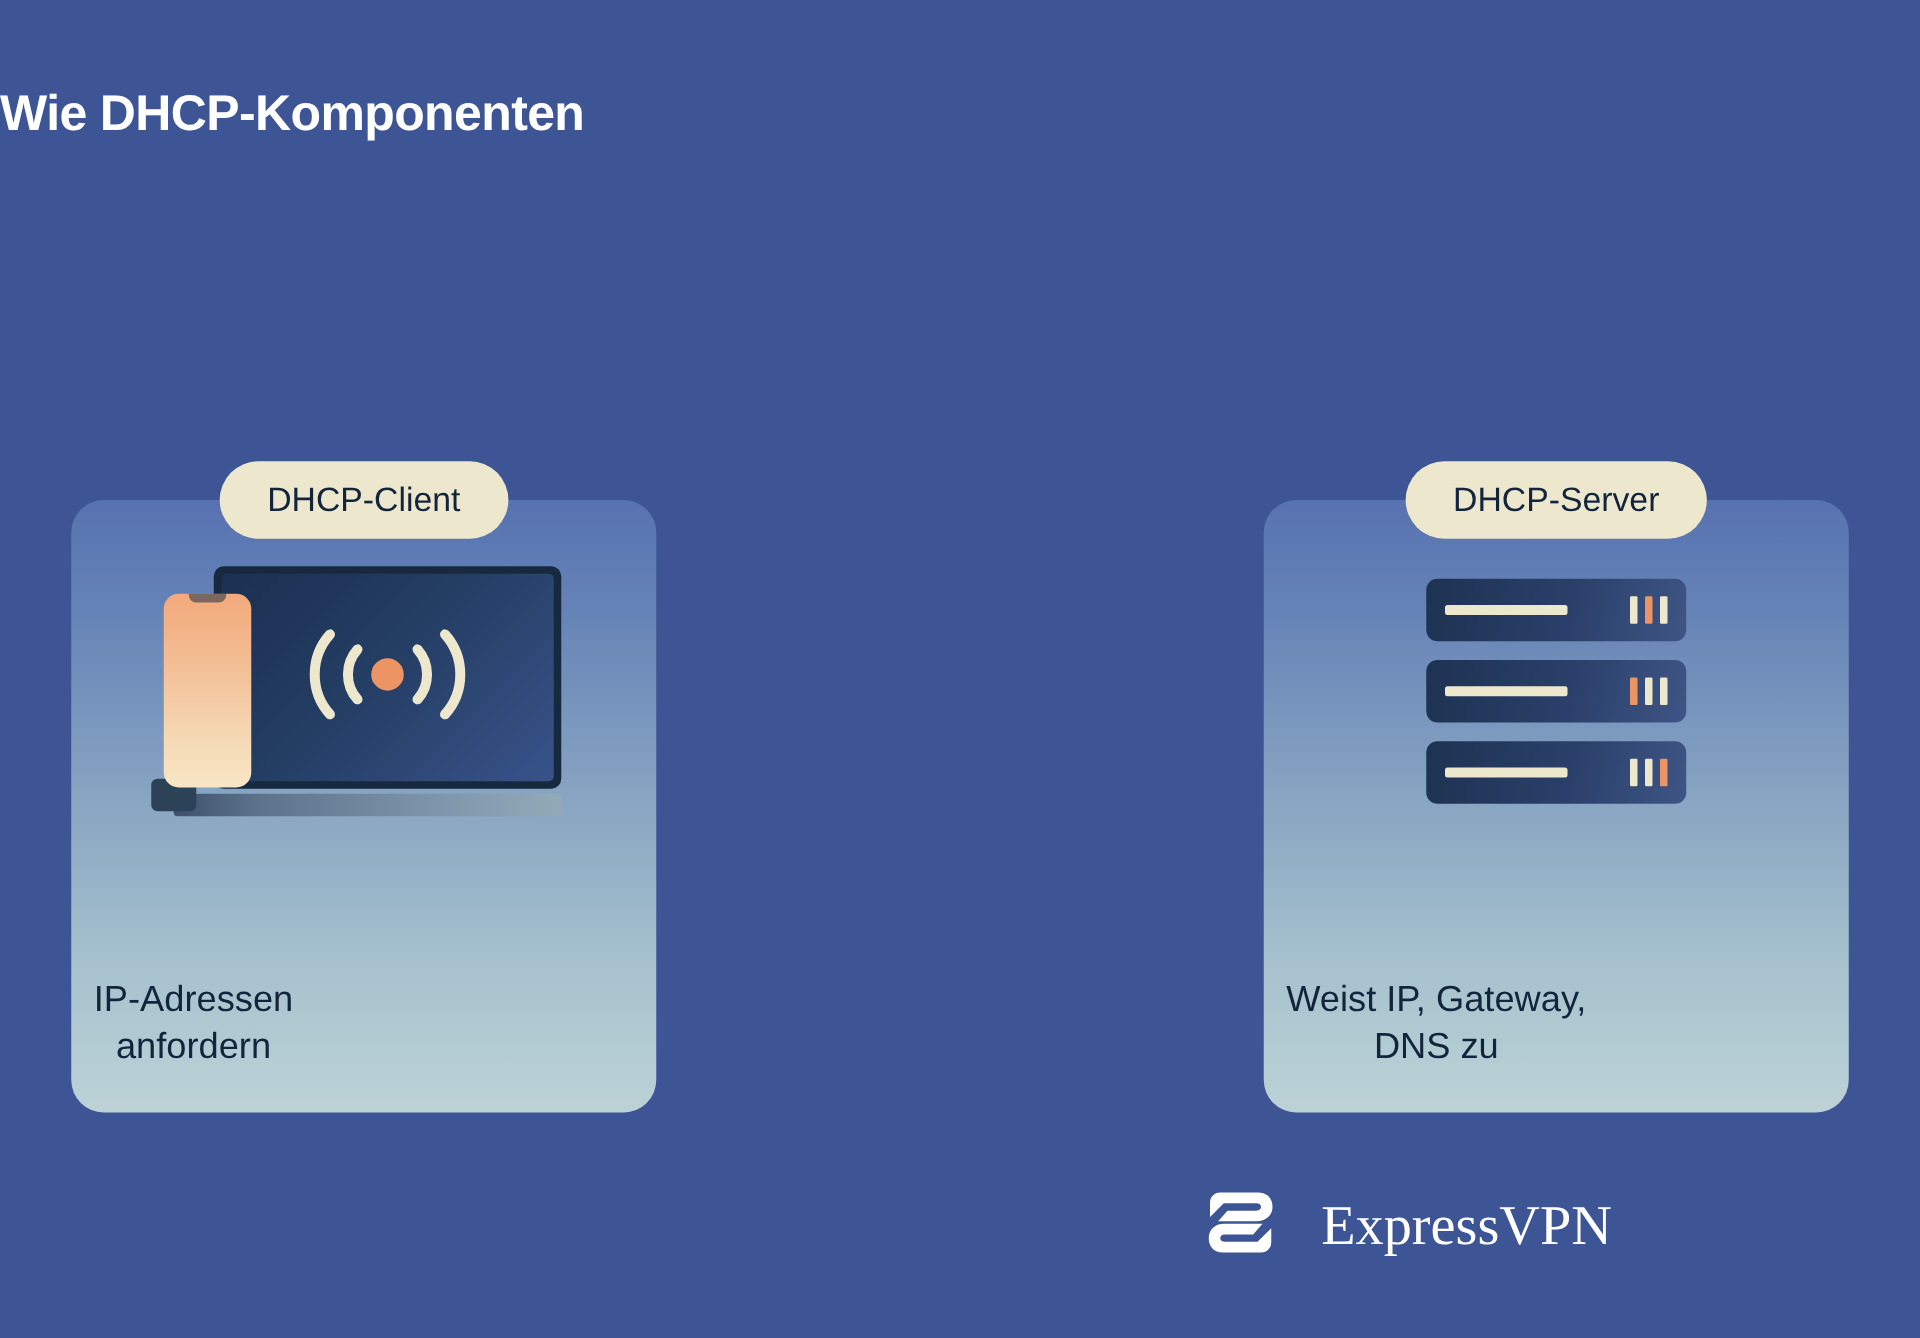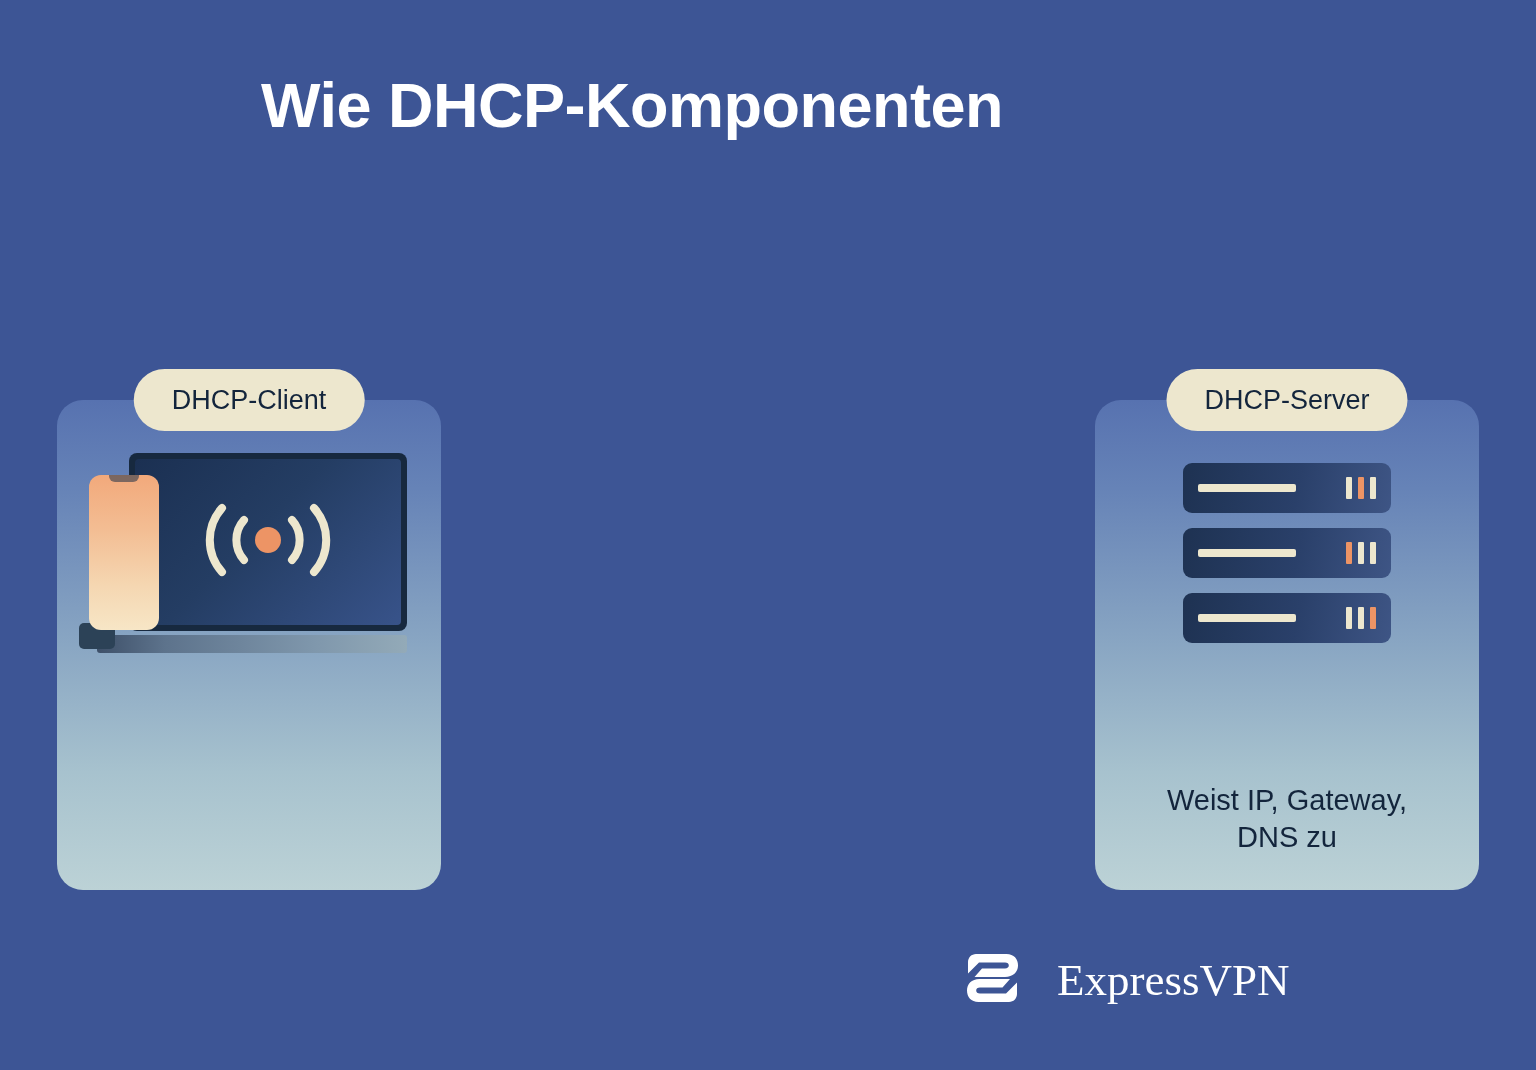--- a/index.html
+++ b/index.html
@@ -14,53 +14,53 @@
     overflow: hidden;
     position: relative;
   }
 
   
   .title {
     position: absolute;
     top: 68px;
     left: 0;
     width: 1264px;
-    text-align: center;
+    text-align: left;
     color: #FFFFFF;
-    font-size: 63px;
+    font-size: 40px;
     font-weight: bold;
     line-height: 1.18;
     letter-spacing: -0.5px;
   }
   .title-line { display: block; }
 
   
   .cards {
     position: absolute;
     top: 400px;
     left: 57px;
     width: 1422px;
     height: 490px;
     display: flex;
     justify-content: space-between;
   }
   .card {
     position: relative;
-    width: 384px;
+    width: 468px;
     height: 490px;
     border-radius: 26px;
     background: linear-gradient(180deg,
         #5772B0 0%,
         #6683B7 18%,
         #87A4C2 48%,
         #A7C2CE 76%,
         #BCD2D6 100%);
     display: flex;
     flex-direction: column;
-    align-items: center;
+    align-items: flex-start;
   }
 
   
   .pill {
     position: absolute;
     top: -31px;
     left: 50%;
     transform: translateX(-50%);
     background: #EDE7CE;
     color: #13253C;
@@ -261,20 +261,22 @@
               </svg>
             </div>
           </div>
         </div>
         <div class="phone">
           <div class="phone-notch"></div>
         </div>
       </div>
     </div>
 
+    <div class="caption">IP-Adressen
+anfordern</div>
   </div>
 
 
   <div class="card">
     <div class="pill">DHCP-Server</div>
 
     <div class="illo">
       <div class="server-stack">
         <div class="server-unit">
           <div class="server-bar"></div>

